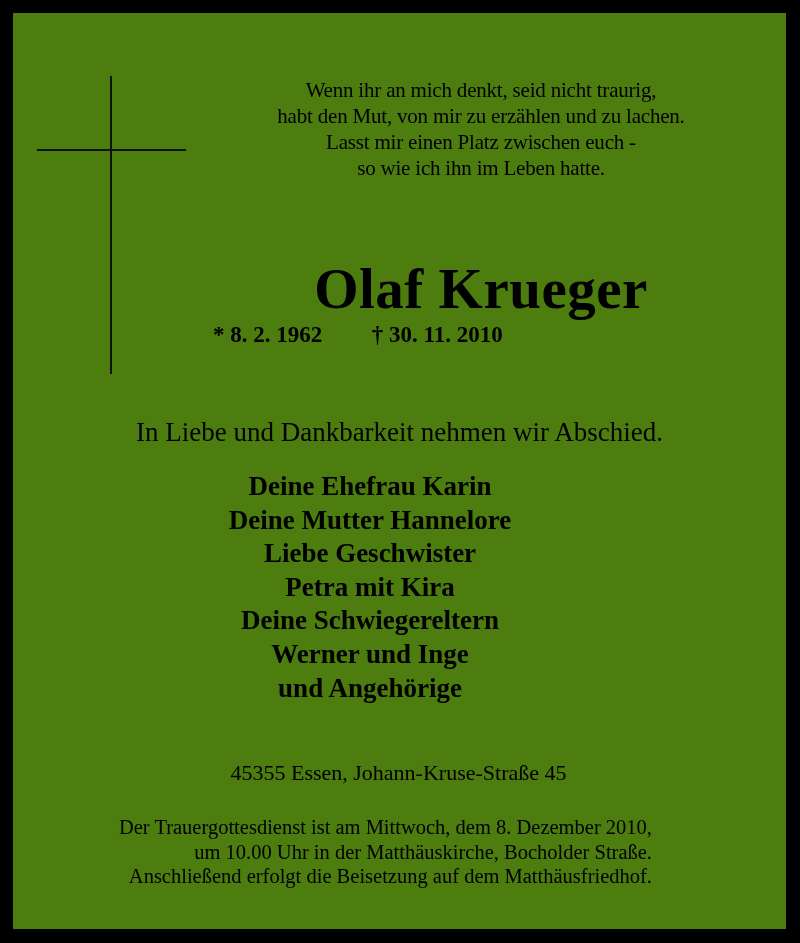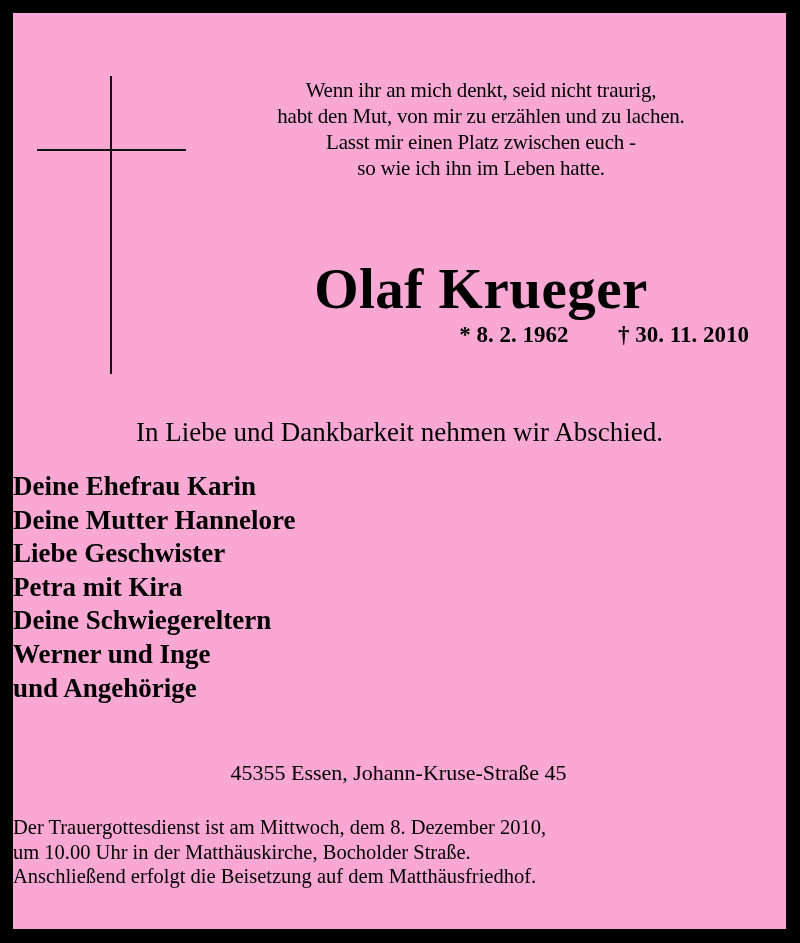--- a/index.html
+++ b/index.html
@@ -1,36 +1,36 @@
 <!DOCTYPE html>
 <html><head>
 <meta charset="utf-8">
 <style>
   html, body { margin: 0; padding: 0; }
   body { width: 800px; height: 943px; background: #000; position: relative; overflow: hidden;
          font-family: "Liberation Serif", "DejaVu Serif", serif; color: #000; }
-  .card { position: absolute; left: 13px; top: 13px; width: 773px; height: 916px; background: #f9a8d4; }
+  .card { position: absolute; left: 13px; top: 13px; width: 773px; height: 916px; background: #4d7c0f; }
   .cross-v { position: absolute; left: 97px; top: 63px; width: 2px; height: 298px; background: #111; }
   .cross-h { position: absolute; left: 24px; top: 136px; width: 149px; height: 2px; background: #111; }
   .poem { position: absolute; left: 200px; width: 536px; top: 64px; text-align: center;
           font-size: 21px; line-height: 26px; letter-spacing: -0.2px; }
   .poem div { white-space: nowrap; }
   .name { position: absolute; left: 200px; width: 536px; top: 208px; text-align: center;
           font-size: 57px; font-weight: bold; line-height: 64px; letter-spacing: 0.5px; margin-top: 36px; }
-  .dates { position: absolute; left: 200px; width: 536px; top: 307px; text-align: right;
+  .dates { position: absolute; left: 200px; width: 536px; top: 307px; text-align: left;
            font-size: 23px; font-weight: bold; line-height: 30px; white-space: nowrap; }
   .dates .gap { display: inline-block; width: 38px; }
   .farewell { position: absolute; left: 0; width: 773px; top: 402px; text-align: center;
               font-size: 27px; line-height: 34px; white-space: nowrap; }
-  .family { position: absolute; left: 0; width: 714px; top: 457px; text-align: left;
+  .family { position: absolute; left: 0; width: 714px; top: 457px; text-align: center;
             font-size: 27px; font-weight: bold; line-height: 33.6px; }
   .family div { white-space: nowrap; }
   .address { position: absolute; left: 16px; width: 739px; top: 746px; text-align: center;
              font-size: 22px; line-height: 28px; white-space: nowrap; }
-  .service { position: absolute; left: 0; width: 639px; top: 802px; text-align: left;
+  .service { position: absolute; left: 0; width: 639px; top: 802px; text-align: right;
              font-size: 20.5px; line-height: 24.5px; }
   .service div { white-space: nowrap; }
 </style>
 </head>
 <body>
 
 <div class="card">
 
   <div class="cross">
     <div class="cross-v"></div>

